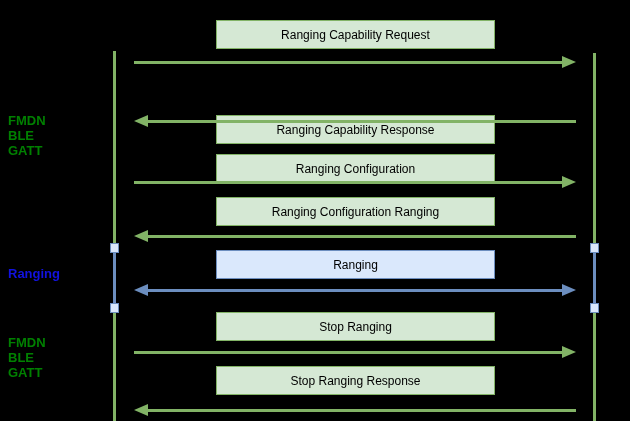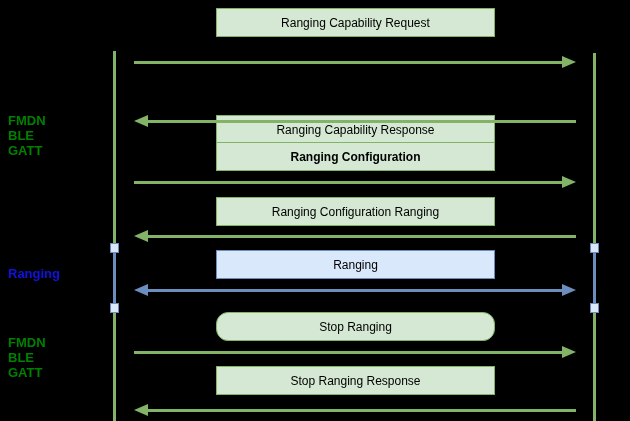--- a/index.html
+++ b/index.html
@@ -60,37 +60,37 @@
   <div class="activation" style="left:590px;top:303px;"></div>
 
   <div class="side-label green" style="top:113px;">FMDN
 BLE
 GATT</div>
   <div class="side-label blue" style="top:266px;">Ranging</div>
   <div class="side-label green" style="top:335px;">FMDN
 BLE
 GATT</div>
 
-  <div class="msg-box green" style="top:8px;">
+  <div class="msg-box green" style="top:20px;">
     <span>Ranging Capability Request</span>
   </div>
   <div class="arrow green" style="top:56px;">
     <span class="line"></span>
     <span class="head head-r"></span>
   </div>
 
   <div class="msg-box green" style="top:80px;margin-top:35px;">
     <span>Ranging Capability Response</span>
   </div>
   <div class="arrow green" style="top:115px;">
     <span class="head head-l"></span>
     <span class="line"></span>
   </div>
 
-  <div class="msg-box green" style="top:142px;font-weight:bold;">
+  <div class="msg-box green" style="top:154px;">
     <span>Ranging Configuration</span>
   </div>
   <div class="arrow green" style="top:176px;">
     <span class="line"></span>
     <span class="head head-r"></span>
   </div>
 
   <div class="msg-box green" style="top:197px;">
     <span>Ranging Configuration Ranging</span>
   </div>
@@ -101,21 +101,21 @@
 
   <div class="msg-box blue" style="top:250px;">
     <span>Ranging</span>
   </div>
   <div class="arrow blue" style="top:284px;">
     <span class="head head-l"></span>
     <span class="line"></span>
     <span class="head head-r"></span>
   </div>
 
-  <div class="msg-box green" style="top:312px;border-radius:12px;">
+  <div class="msg-box green" style="top:312px;">
     <span>Stop Ranging</span>
   </div>
   <div class="arrow green" style="top:346px;">
     <span class="line"></span>
     <span class="head head-r"></span>
   </div>
 
   <div class="msg-box green" style="top:366px;">
     <span>Stop Ranging Response</span>
   </div>

